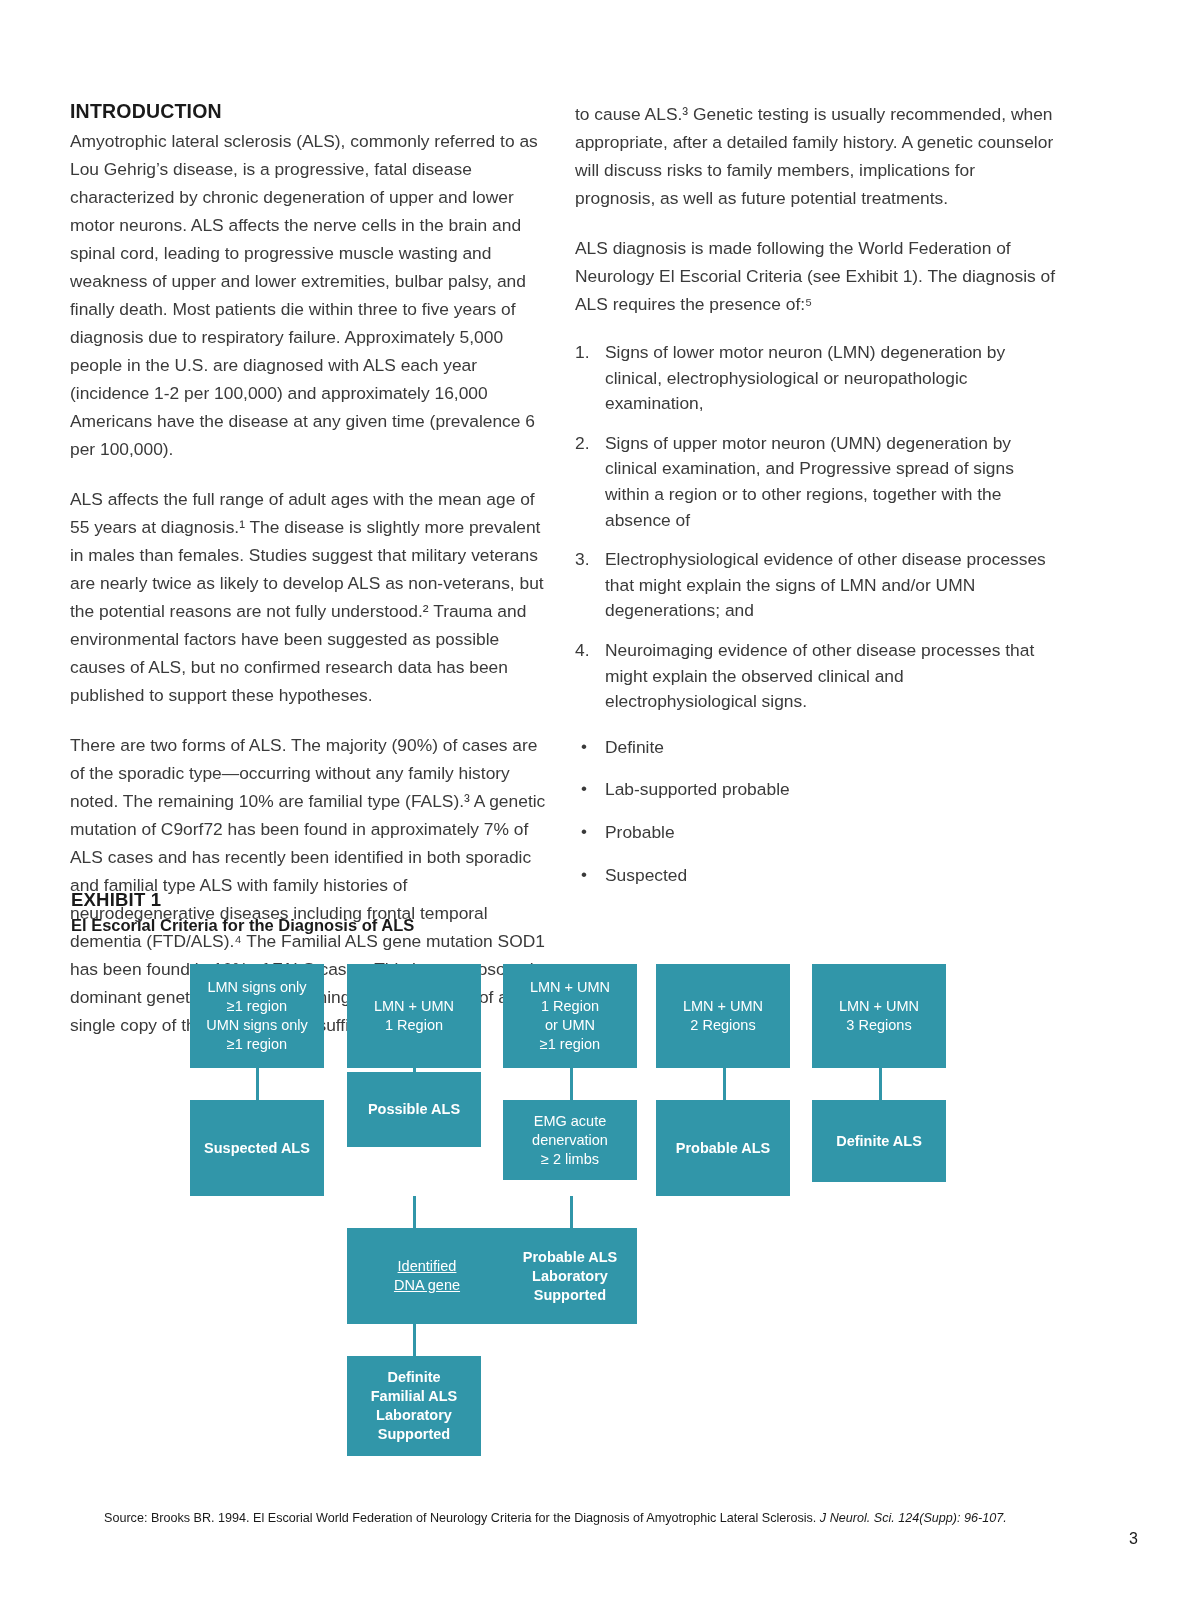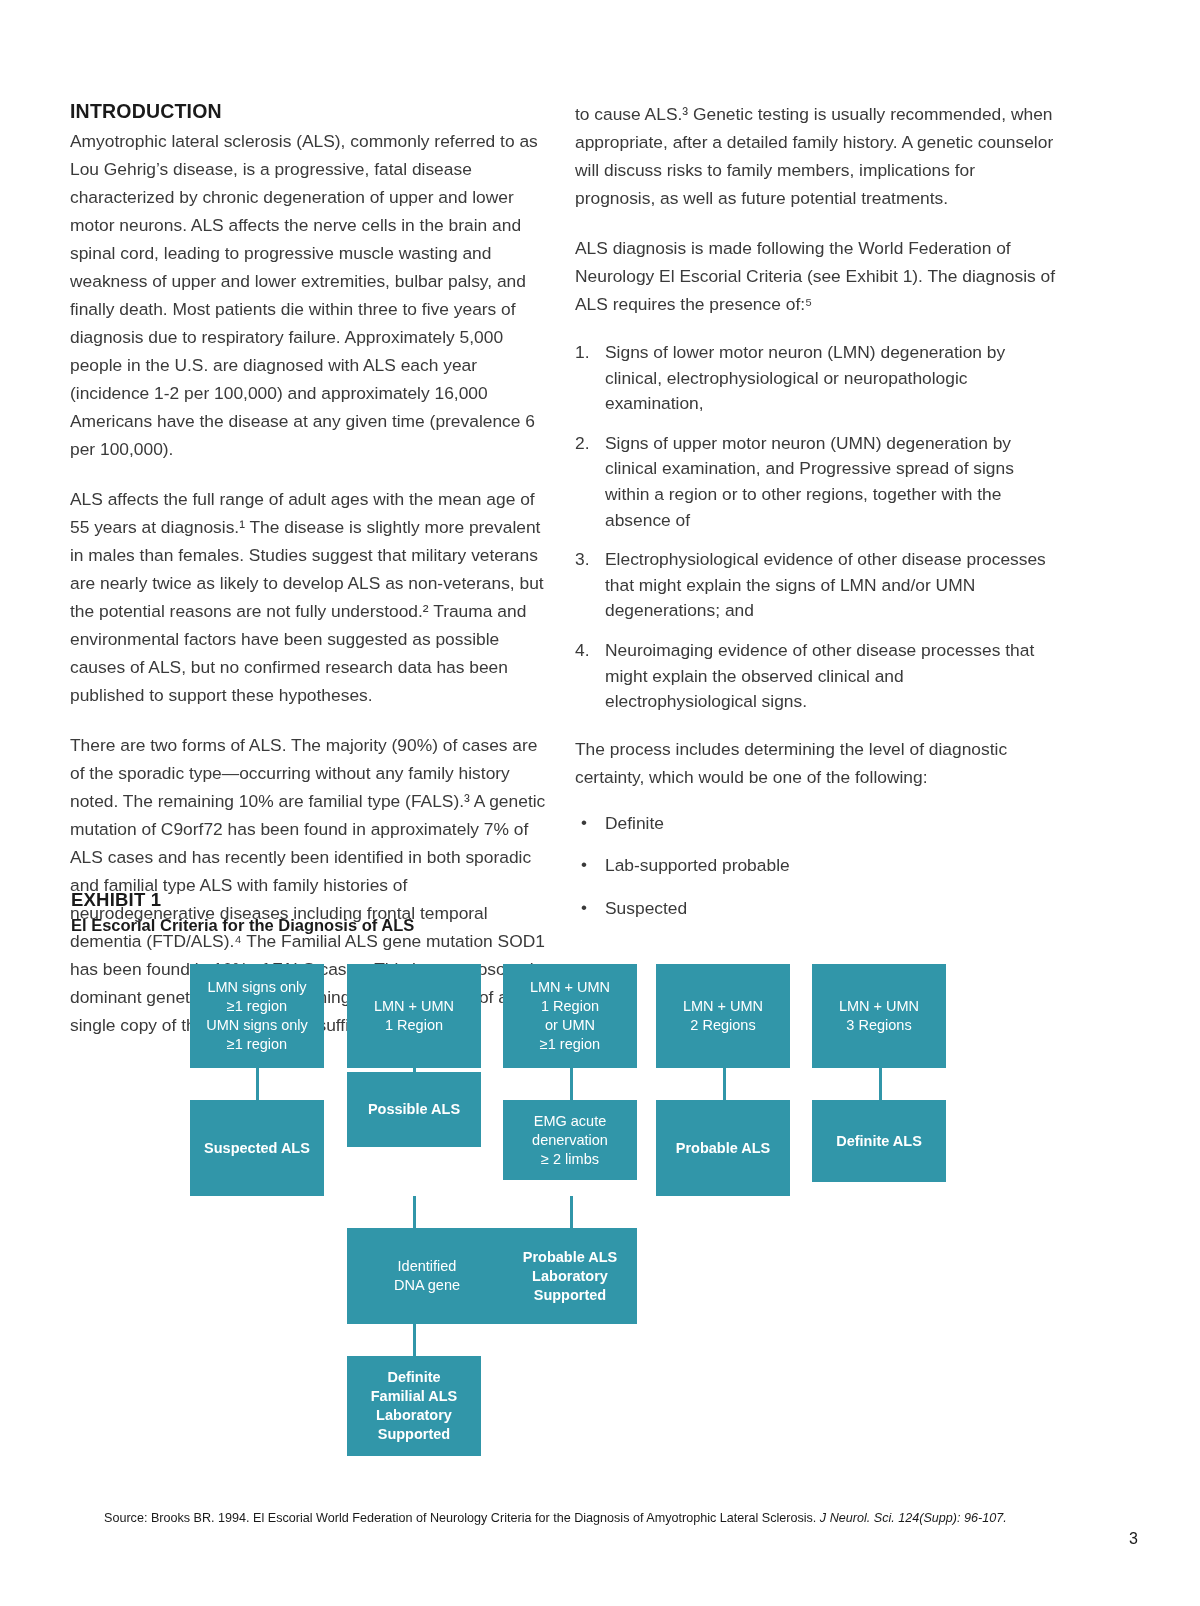--- a/index.html
+++ b/index.html
@@ -181,25 +181,25 @@
       <p class="body">to cause ALS.³ Genetic testing is usually recommended, when appropriate, after a detailed family history. A genetic counselor will discuss risks to family members, implications for prognosis, as well as future potential treatments.</p>
       <p class="body">ALS diagnosis is made following the World Federation of Neurology El Escorial Criteria (see Exhibit 1). The diagnosis of ALS requires the presence of:⁵</p>
 
       <ol class="numlist">
         <li>Signs of lower motor neuron (LMN) degeneration by clinical, electrophysiological or neuropathologic examination,</li>
         <li>Signs of upper motor neuron (UMN) degeneration by clinical examination, and Progressive spread of signs within a region or to other regions, together with the absence of</li>
         <li>Electrophysiological evidence of other disease processes that might explain the signs of LMN and/or UMN degenerations; and</li>
         <li>Neuroimaging evidence of other disease processes that might explain the observed clinical and electrophysiological signs.</li>
       </ol>
 
-      <p class="body tight">The process includes determining the level of diagnostic certainty, which would be one of the following:</p>
 
       <ul class="bullets">
         <li>Definite</li>
         <li>Lab-supported probable</li>
+        <li>Probable</li>
         <li>Suspected</li>
       </ul>
     </div>
   </div>
 
   <div class="exhibit-head">
     <div class="exhibit-label">EXHIBIT 1</div>
     <div class="exhibit-caption">El Escorial Criteria for the Diagnosis of ALS</div>
   </div>
 
@@ -252,21 +252,21 @@
 denervation
 ≥ 2 limbs</span>
     </div>
     <div class="node bold" style="left:656px; top:1100px; width:134px; height:96px;">
       <span class="txt">Probable ALS</span>
     </div>
     <div class="node bold" style="left:812px; top:1100px; width:134px; height:82px;">
       <span class="txt">Definite ALS</span>
     </div>
 
-    <div class="node" style="left:347px; top:1228px; width:160px; height:96px;">
+    <div class="node" style="left:347px; top:1228px; width:160px; height:96px;text-decoration:underline;">
       <span class="txt">Identified
 DNA gene</span>
     </div>
     <div class="node bold" style="left:503px; top:1228px; width:134px; height:96px;">
       <span class="txt">Probable ALS
 Laboratory
 Supported</span>
     </div>
 
     <div class="node bold" style="left:347px; top:1356px; width:134px; height:100px;">

